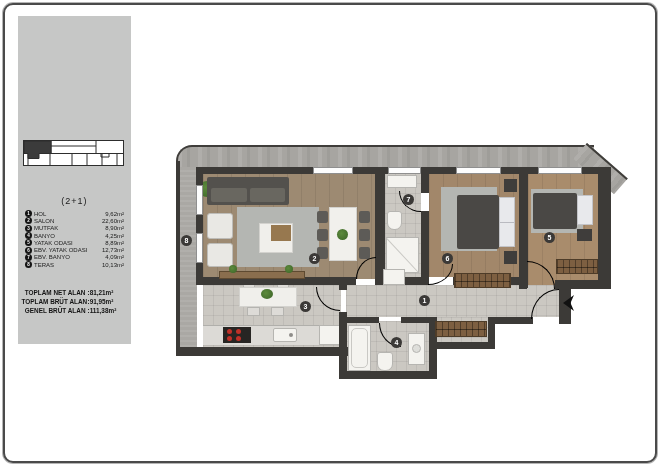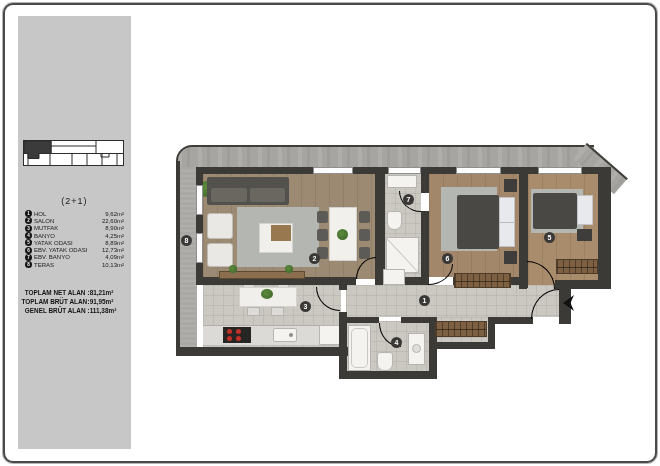--- a/index.html
+++ b/index.html
@@ -1,21 +1,21 @@
 <!DOCTYPE html>
 <html><head>
 <meta charset="utf-8">
 <style>
   * { box-sizing: border-box; margin: 0; padding: 0; }
   html,body { width:660px; height:466px; background:#fff; font-family:"Liberation Sans", sans-serif; }
   .page { position:relative; width:654px; height:460px; margin:3px; border:2px solid #4a4a4a;
           border-radius:10px; box-shadow:0 0 0 1px #b5b5b5; background:#fff; overflow:hidden; }
   .a { position:absolute; }
   
-  .sidebar { left:13px; top:11px; width:113px; height:433px; background:#c6c7c6; }
+  .sidebar { left:13px; top:11px; width:113px; height:328px; background:#c6c7c6; }
   .keyplan { left:5px; top:124px; width:101px; height:26px; }
   .ptype { left:0; top:180px; width:100%; text-align:center; font-size:9px; color:#1a1a1a; letter-spacing:1px; }
   .legend { left:0; top:194px; width:100%; }
   .lrow { display:flex; align-items:center; height:7.3px; padding:0 7px; font-size:6px; color:#1b1b1b; }
   .badge { flex:0 0 auto; width:7px; height:7px; border-radius:50%; background:#141414; color:#fff;
            font-size:4.5px; line-height:7px; text-align:center; font-weight:bold; }
   .lname { margin-left:2px; white-space:nowrap; }
   .larea { margin-left:auto; white-space:nowrap; }
   .totals { left:0; top:272px; width:100%; }
   .trow { display:flex; justify-content:center; height:9px; line-height:9px; font-size:6.4px; font-weight:bold; color:#141414; }

